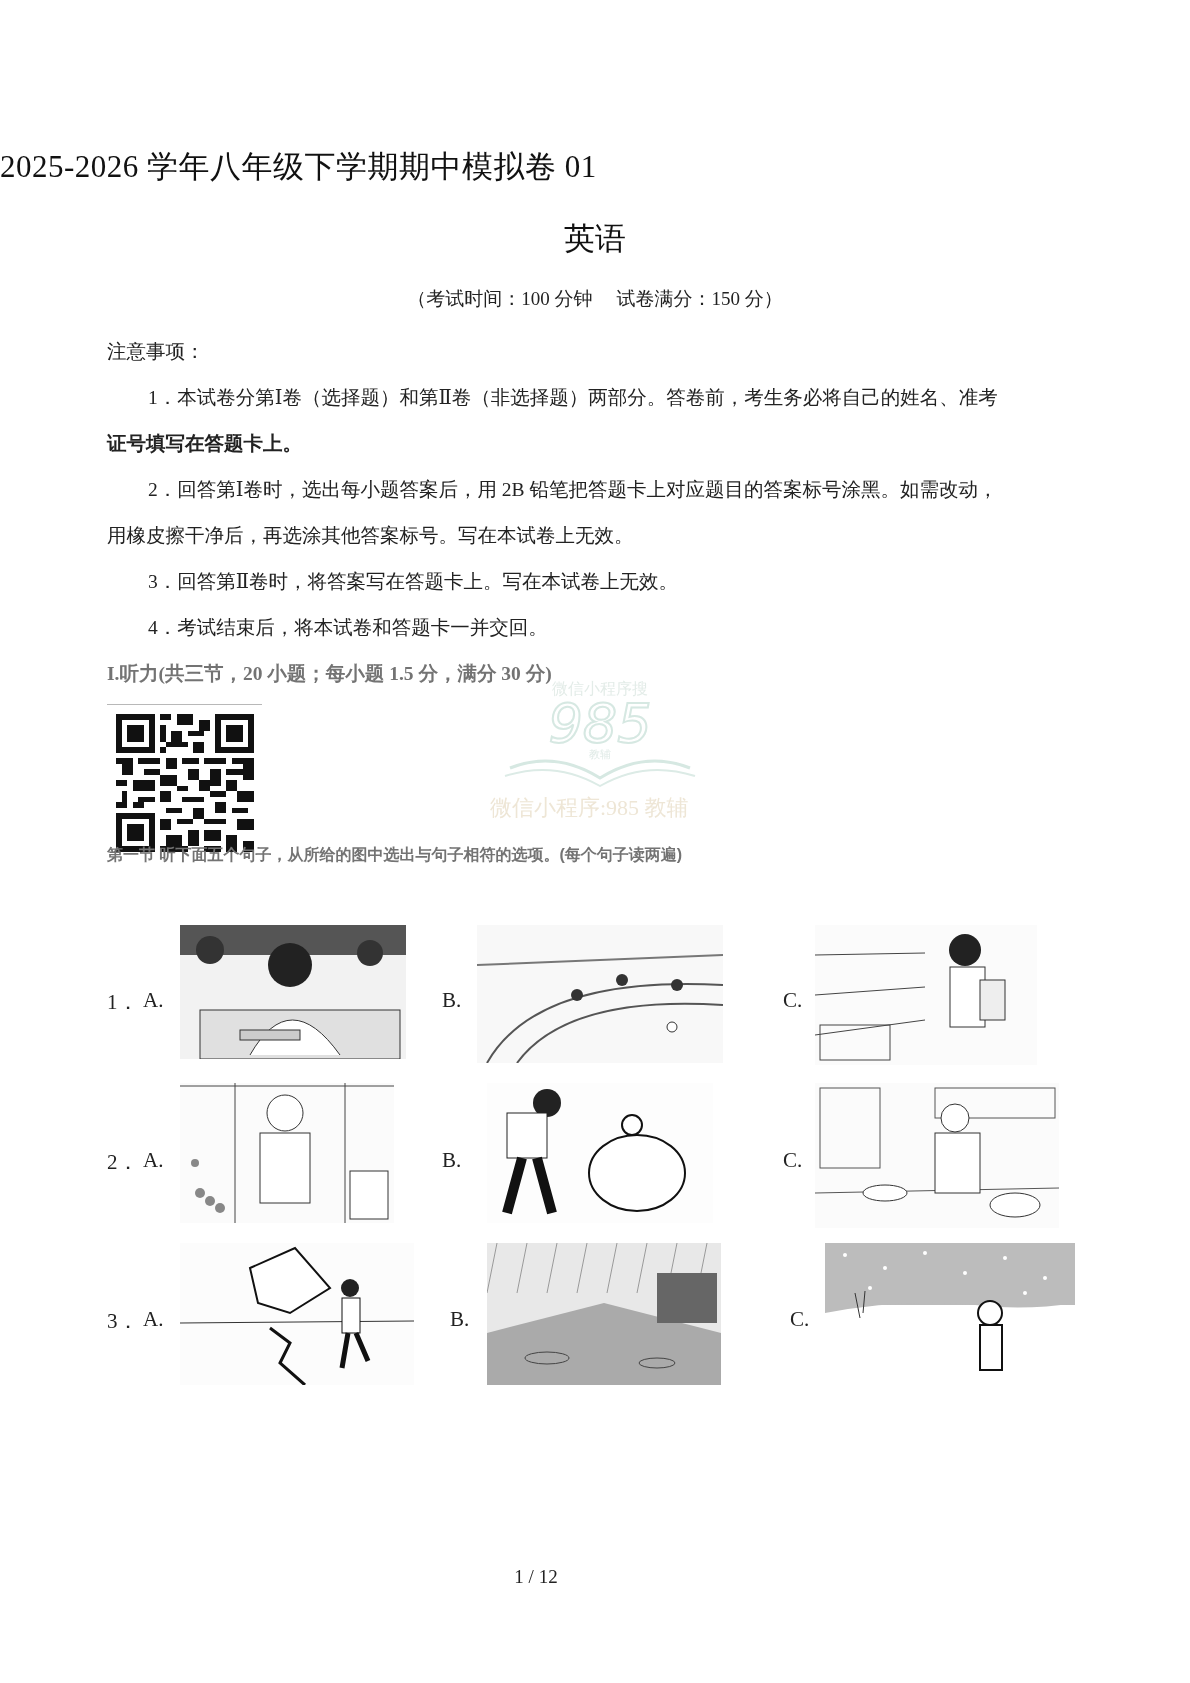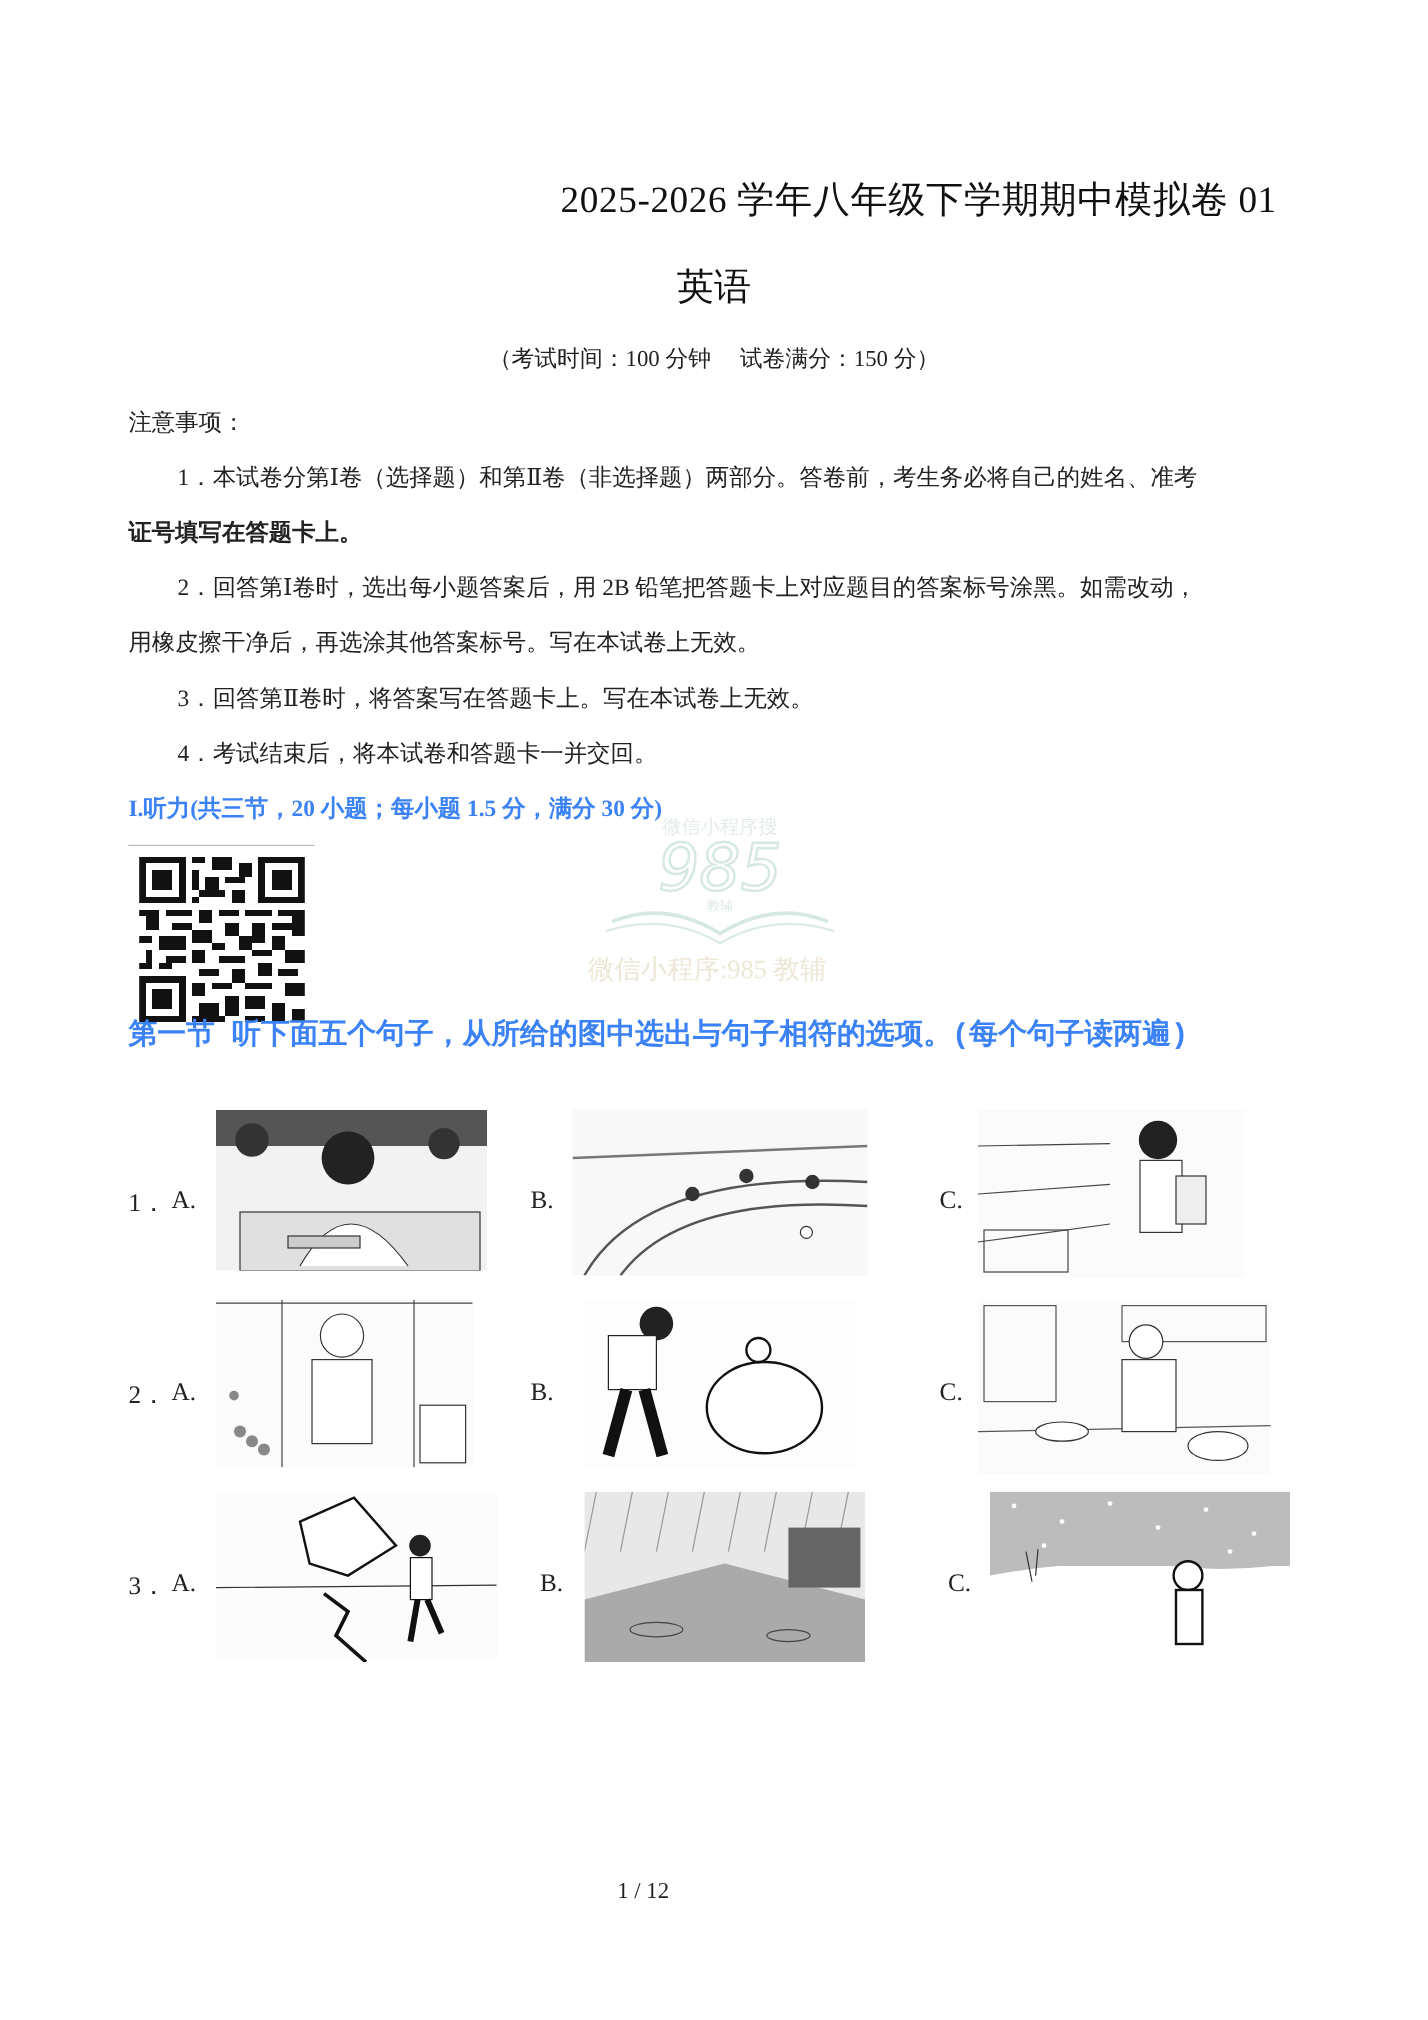--- a/index.html
+++ b/index.html
@@ -1,25 +1,25 @@
 <!DOCTYPE html>
 <html><head>
 <meta charset="utf-8">
 <style>
   html, body { margin:0; padding:0; background:#ffffff; }
   body { width:1190px; height:1683px; position:relative; overflow:hidden;
          font-family:"Liberation Serif","DejaVu Serif",serif; color:#1a1a1a; }
   .abs { position:absolute; }
-  .title { left:0; width:1064px; top:146px; text-align:right; font-size:31px; color:#111; letter-spacing:0.5px; }
+  .title { left:0; width:1064px; top:146px; text-align:left; font-size:31px; color:#111; letter-spacing:0.5px; }
   .subject { left:0; width:1190px; top:218px; text-align:center; font-size:31px; color:#111; }
   .meta { left:0; width:1190px; top:286px; text-align:center; font-size:19px; color:#222; }
   .meta .gap { display:inline-block; width:24px; }
   .p { font-size:19.5px; color:#222; left:107px; white-space:nowrap; }
   .indent { left:148px; }
-  .bold { font-weight:bold; color:#3b82f6; }
+  .bold { font-weight:bold; color:#737373; }
   .hr { left:107px; top:704px; width:155px; height:1px; background:#b8b8b8; }
   .qr { left:116px; top:714px; width:138px; height:138px; }
   .wm { left:485px; top:680px; width:230px; height:150px;text-decoration:underline; }
   .wm-text { left:490px; top:793px; font-size:22px; color:#eee6d6; font-family:Liberation Serif, serif; white-space:nowrap; }
   .label { font-size:21px; color:#222; }
   .pic { border:none; overflow:hidden; background:#fafafa; }
   .pic svg { display:block; width:100%; height:100%; }
   .footer { left:0; width:1072px; top:1566px; text-align:center; font-size:19px; color:#222; }
 </style>
 </head>
@@ -113,21 +113,21 @@
   <svg viewBox="0 0 230 150" width="230" height="150">
     <text x="115" y="14" text-anchor="middle" font-size="16" fill="#e3ece8" font-family="DejaVu Sans, sans-serif">微信小程序搜</text>
     <text x="115" y="62" text-anchor="middle" font-size="54" font-style="italic" fill="none" stroke="#d6e8e2" stroke-width="2" font-family="DejaVu Sans, sans-serif">985</text>
     <text x="115" y="78" text-anchor="middle" font-size="11" fill="#dfeae6" font-family="DejaVu Sans, sans-serif">教辅</text>
     <path d="M25 88 Q70 70 115 98 Q160 70 205 88" fill="none" stroke="#d6e8e2" stroke-width="3"></path>
     <path d="M20 96 Q70 80 115 106 Q160 80 210 96" fill="none" stroke="#dcebe6" stroke-width="2"></path>
   </svg>
 </div>
 <div class="abs wm-text">微信小程序:985 教辅</div>
 
-<div class="abs p bold" style="top:845px; font-size:24px; font-family:Liberation Mono, monospace;">第一节  听下面五个句子，从所给的图中选出与句子相符的选项。(每个句子读两遍)</div>
+<div class="abs p bold" style="top:845px; font-size:16px; font-family:Liberation Sans, sans-serif;">第一节  听下面五个句子，从所给的图中选出与句子相符的选项。(每个句子读两遍)</div>
 
 <div class="abs label" style="left:107px; top:988px;">1．</div>
 <div class="abs label" style="left:143px; top:988px;">A.</div>
 <div class="abs pic" style="left:180px; top:925px; width:226px; height:134px;">
   <svg viewBox="0 0 226 134">
       <rect width="226" height="134" fill="#f2f2f2"></rect>
       <rect x="0" y="0" width="226" height="30" fill="#555"></rect>
       <rect x="20" y="85" width="200" height="49" fill="#e0e0e0" stroke="#333"></rect>
       <circle cx="110" cy="40" r="22" fill="#222"></circle>
       <path d="M70 130 Q110 60 160 130" fill="#fff" stroke="#333"></path>

